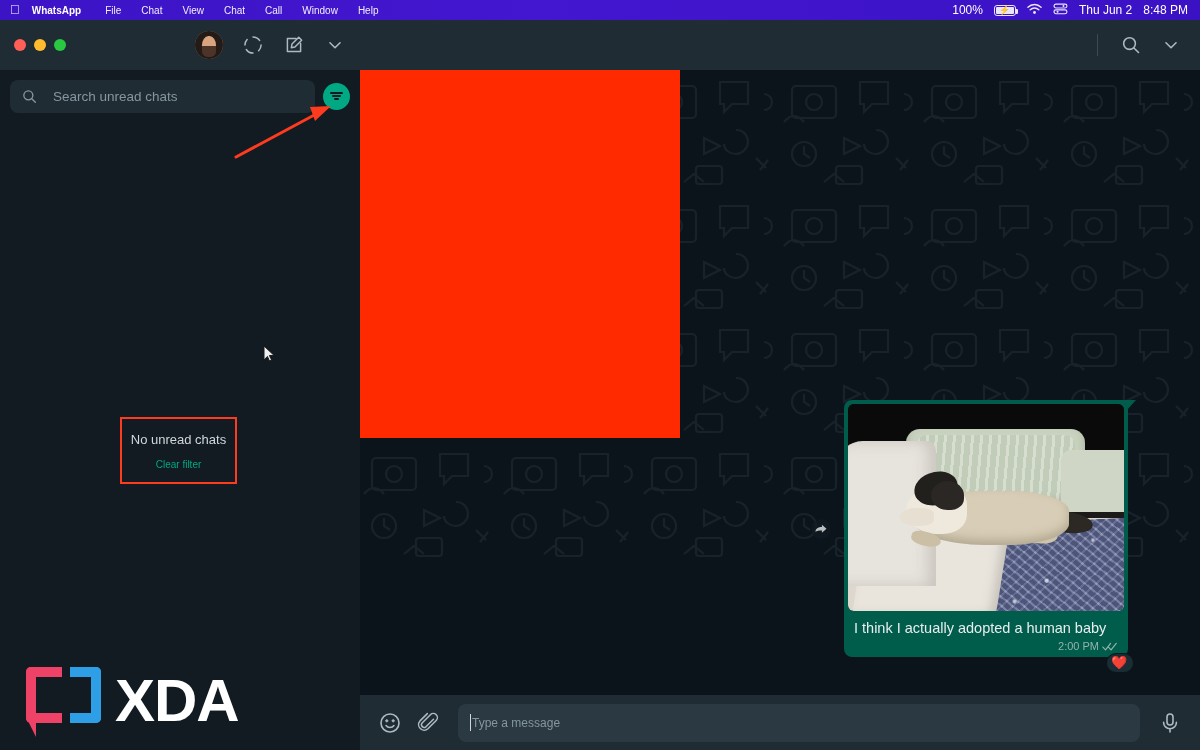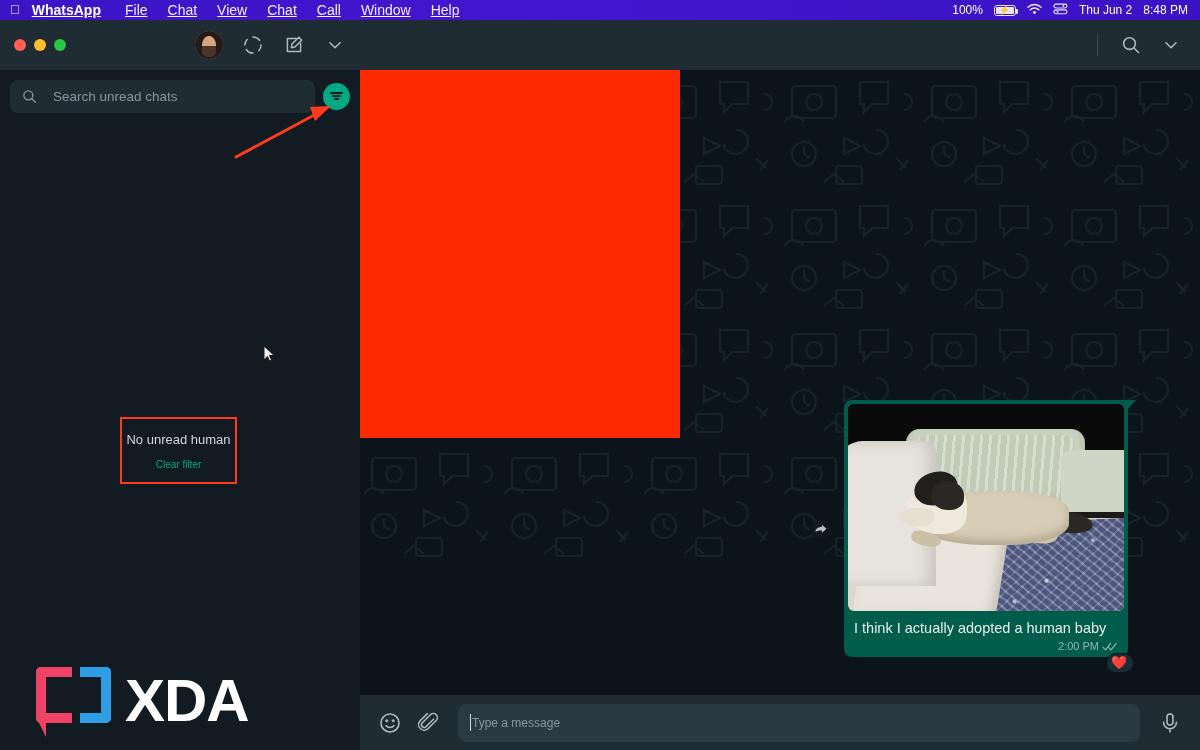--- a/index.html
+++ b/index.html
@@ -14,21 +14,21 @@
   
   .menubar {
     position:absolute; left:0; top:0; width:1200px; height:20px;
     background:#3a12c4;
     background:linear-gradient(90deg,#3c14c6 0%,#4316cf 45%,#3a12c4 100%);
     display:flex; align-items:center; z-index:50;
     color:#fff; font-size:12px;
   }
   .menubar-left { display:flex; align-items:center; gap:0; padding-left:10px; }
   .apple-icon { font-size:13px; line-height:1; margin-right:12px; display:inline-block; transform:translateY(-1px); }
-  .menu-item { padding:0 10px; font-size:14px; white-space:nowrap; color:#f2eefd;text-decoration:underline; }
+  .menu-item { padding:0 10px; font-size:10px; white-space:nowrap; color:#f2eefd; }
   .menu-item.app-name { font-weight:bold; color:#fff; padding-left:0; padding-right:14px; }
   .menubar-right { margin-left:auto; display:flex; align-items:center; gap:11px; padding-right:12px; font-size:12px; }
   .battery-pct { font-size:12px; }
   .batt {
     position:relative; width:22px; height:11px; border:1.3px solid #e9e4fb;
     border-radius:3px; display:inline-block;
   }
   .batt:after {
     content:""; position:absolute; right:-3.5px; top:3px; width:2px; height:5px;
     background:#e9e4fb; border-radius:0 1px 1px 0;
@@ -76,21 +76,21 @@
 
   .empty-state {
     position:absolute; left:120px; top:397px; width:117px; height:67px;
     border:2px solid #ff3b1f; display:flex; flex-direction:column;
     align-items:center; justify-content:center; gap:12px;
   }
   .empty-title { color:#d1d7db; font-size:13px; white-space:nowrap; }
   .clear-filter { color:#00a884; font-size:10px; white-space:nowrap; }
 
   
-  .xda-logo { position:absolute; left:36px; bottom:15px; display:flex; align-items:center; gap:14px; }
+  .xda-logo { position:absolute; left:26px; bottom:15px; display:flex; align-items:center; gap:14px; }
   .bubble-mark { position:relative; width:75px; height:68px; }
   .bm-left {
     position:absolute; left:0; top:0; width:36px; height:56px;
     border:10px solid #ee4266; border-right:none; border-radius:5px 0 0 5px;
   }
   .bm-tail {
     position:absolute; left:0; top:50px; width:10px; height:20px; background:#ee4266;
     clip-path:polygon(0 0,100% 0,100% 100%);
   }
   .bm-right {
@@ -333,21 +333,21 @@
         <div class="filter-btn">
           <span style="display:block;">
             <span class="bar" style="width:13px;"></span>
             <span class="bar" style="width:9px;"></span>
             <span class="bar" style="width:5px;"></span>
           </span>
         </div>
       </div>
 
       <div class="empty-state">
-        <div class="empty-title">No unread human</div>
+        <div class="empty-title">No unread chats</div>
         <div class="clear-filter">Clear filter</div>
       </div>
 
       <div class="xda-logo">
         <span class="bubble-mark">
           <span class="bm-left"></span>
             <span class="bm-tail"></span>
             <span class="bm-right"></span>
         </span>
         <span class="xda-text">XDA</span>

